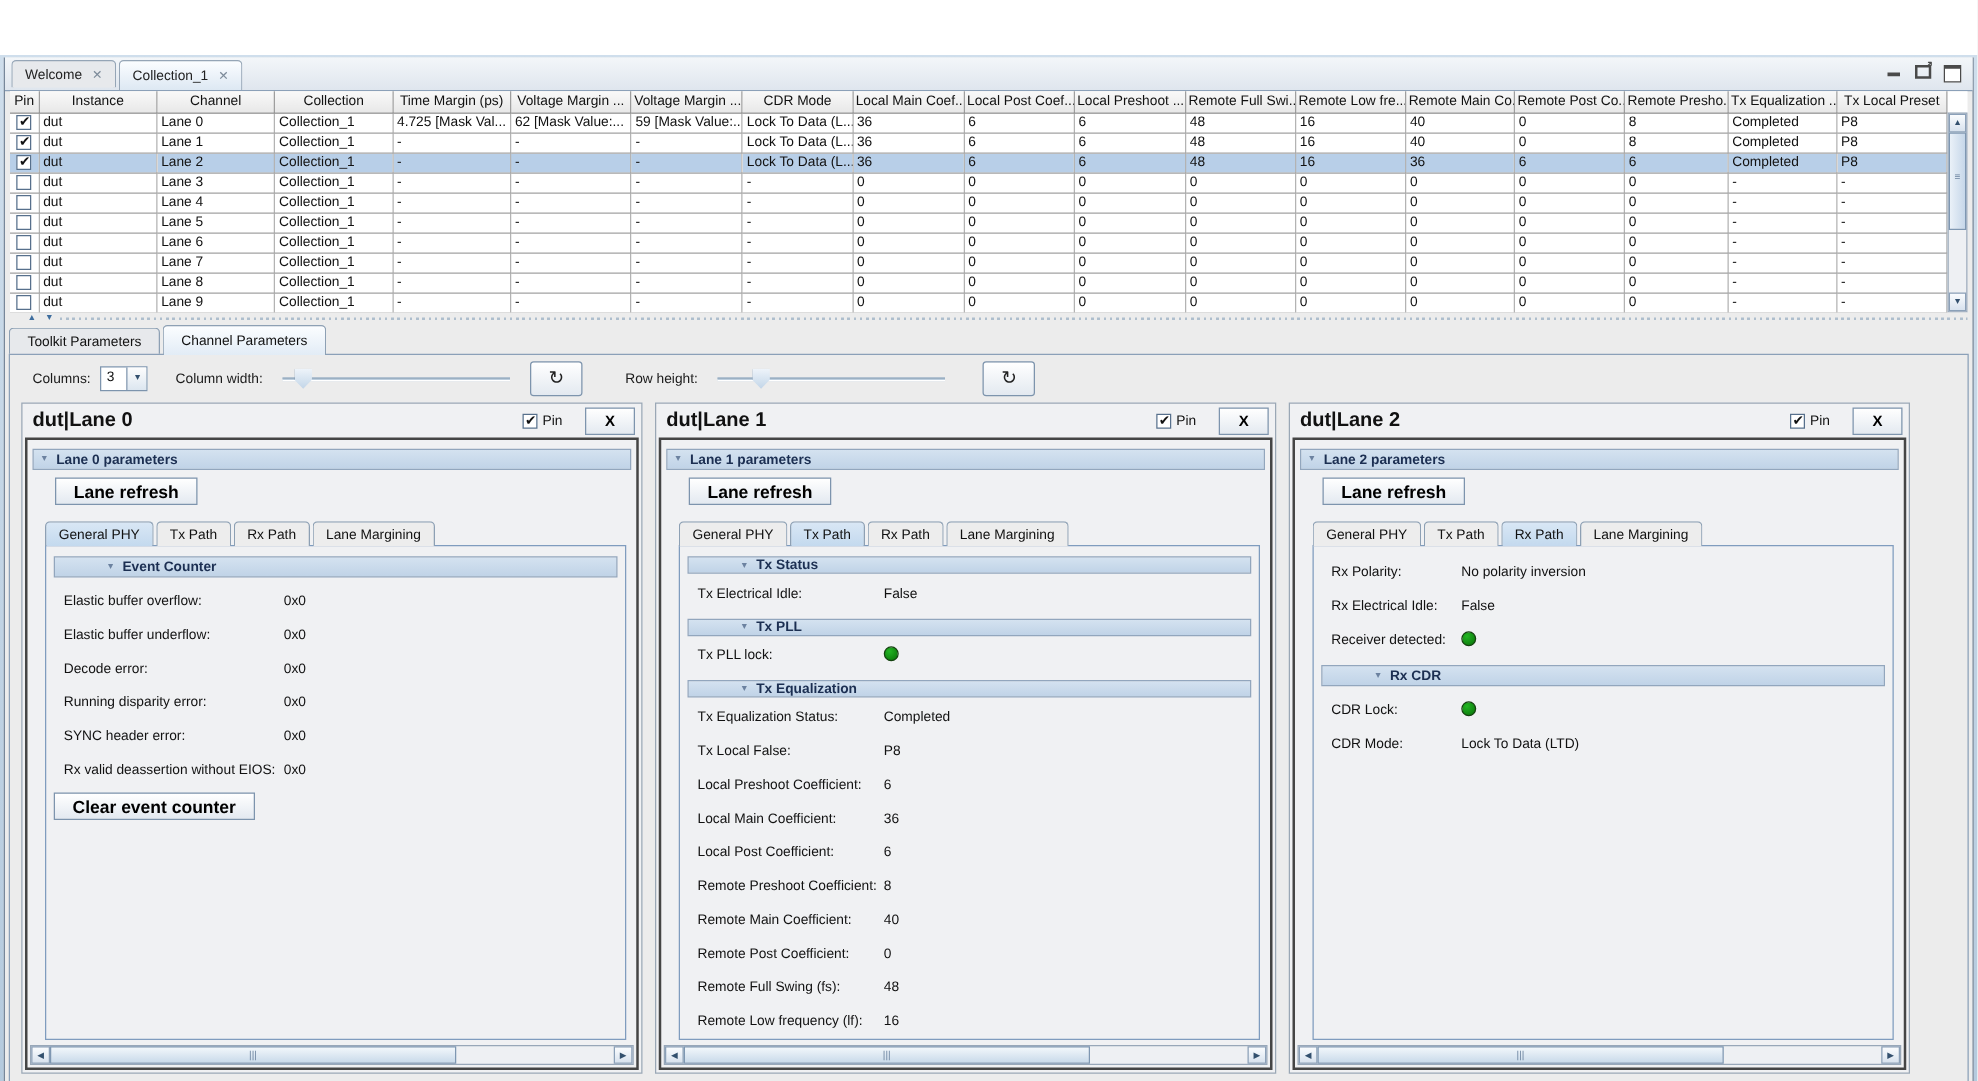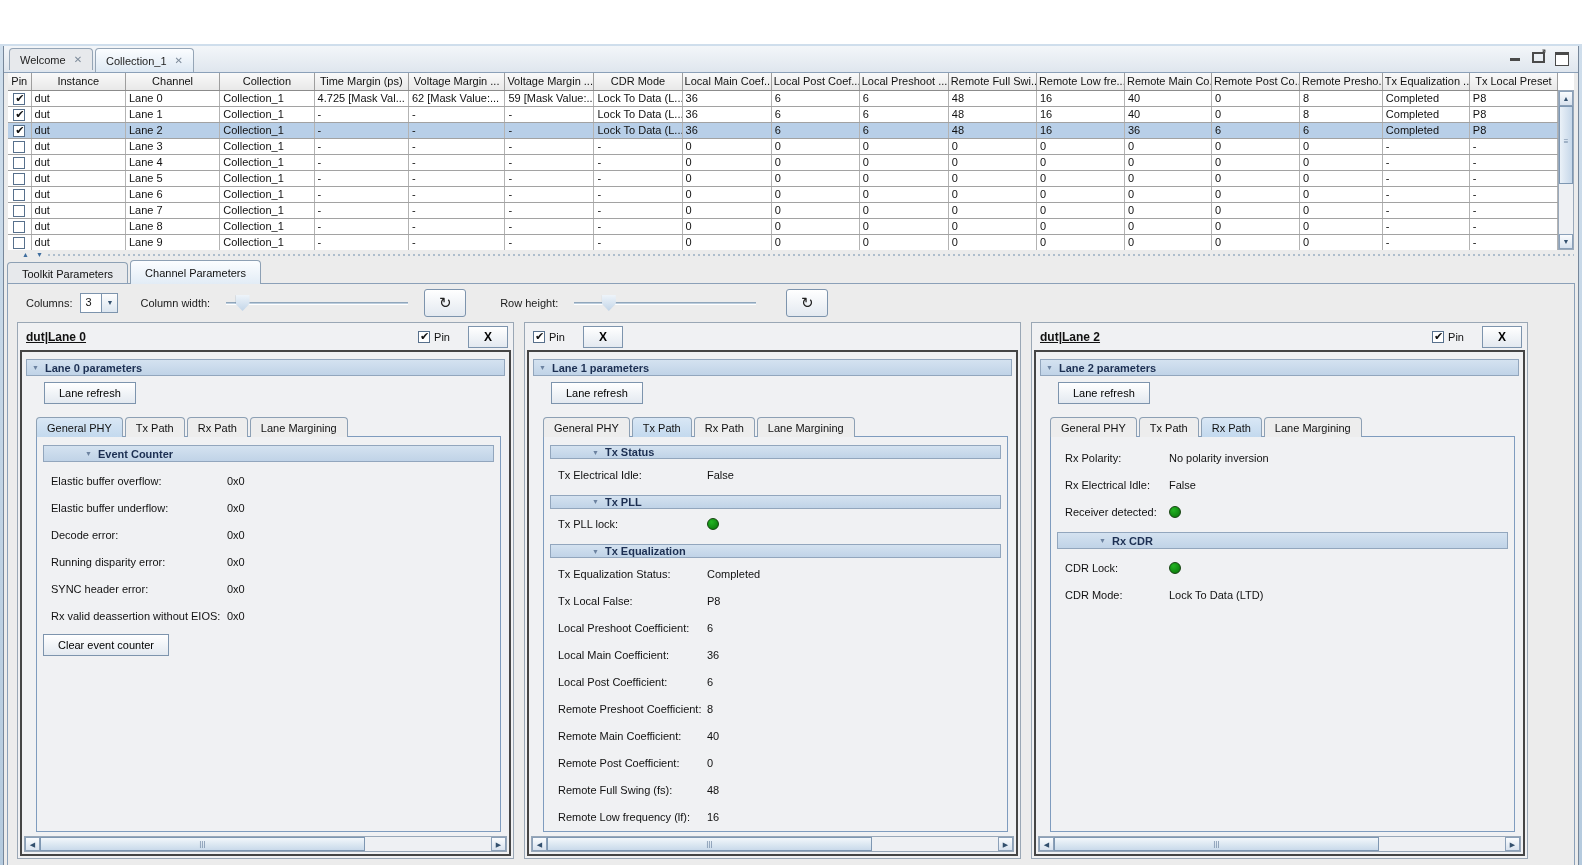--- a/index.html
+++ b/index.html
@@ -89,36 +89,36 @@
   .btn-refresh { width:42px; height:28px; border:1px solid #7d94ad; border-radius:3px;
                  background:linear-gradient(#ffffff,#e3e9f0); font-size:15px; color:#222;
                  text-align:center; line-height:26px; }
   .lbl { color:#1a1a1a; }
 
   
   .panels { position:absolute; left:9px; right:5px; top:38px; bottom:26px; display:flex; gap:10px; }
   .panel { width:497px; display:flex; flex-direction:column;
            border:1px solid #9aa7b5; background:#f0f1f3; }
   .panel-title { height:27px; display:flex; align-items:center; padding:0 5px 0 8px; gap:8px; }
-  .panel-title .t { font-size:12px; font-weight:bold; flex:1;text-decoration:underline; }
+  .panel-title .t { font-size:16px; font-weight:bold; flex:1; }
   .pin-box { display:flex; align-items:center; gap:4px; margin-right:10px; }
   .btn-close { width:40px; height:22px; border:1px solid #7d94ad;
                background:linear-gradient(#ffffff,#e3e9f0); font-weight:bold; font-size:12px;
                text-align:center; line-height:20px; }
   .panel-body { flex:1; margin:0 2px 2px; border:2px solid #454545; background:#f0f1f3;
                 display:flex; flex-direction:column; min-height:0; position:relative; }
 
   .grp-hdr { height:17px; background:linear-gradient(#d4e2f0,#c0d3e7);
              border:1px solid #92a6bd; display:flex; align-items:center; gap:6px;
              padding-left:5px; font-weight:bold; color:#1c2f52; }
   .grp-hdr .gt { font-size:7px; color:#6c82a0; }
   .lane-hdr { margin:7px 4px 0; }
 
   .btn-std { height:22px; border:1px solid #7d94ad; background:linear-gradient(#ffffff,#e3e9f0);
-             padding:0 14px; font-size:11px; }
+             padding:0 14px; font-size:14px;font-weight:bold; }
   .lane-refresh { margin:6px 0 0 22px; align-self:flex-start; }
 
   .ptabs { display:flex; gap:2px; margin:13px 0 0 14px; height:20px; position:relative; z-index:2; }
   .ptab { height:20px; padding:0 10px; display:flex; align-items:center;
           border:1px solid #8da0b4; border-bottom:none; border-radius:4px 4px 0 0;
           background:#ededed; }
   .ptab.sel { background:linear-gradient(#d9e7f5,#c3d9ee); }
 
   .ptab-content { flex:1; margin:-1px 8px 0 14px; border:1px solid #7f9cbe;
                   background:#f0f1f3; overflow:hidden; padding-top:2px; }
@@ -489,20 +489,21 @@
                 <div class="hs-btn">◀</div>
                 <div class="hs-track">
                   <div class="hs-thumb">|||</div>
                 </div>
                 <div class="hs-btn">▶</div>
               </div>
             </div>
           </div>
           <div class="panel">
             <div class="panel-title">
+              <span class="t">dut|Lane 1</span>
               <span class="pin-box">
                 <span class="cb checked"></span>
                 <span>Pin</span>
               </span>
               <button class="btn-close">X</button>
             </div>
             <div class="panel-body">
               <div class="grp-hdr lane-hdr">
                 <span class="gt">▼</span>
                 <span>Lane 1 parameters</span>

